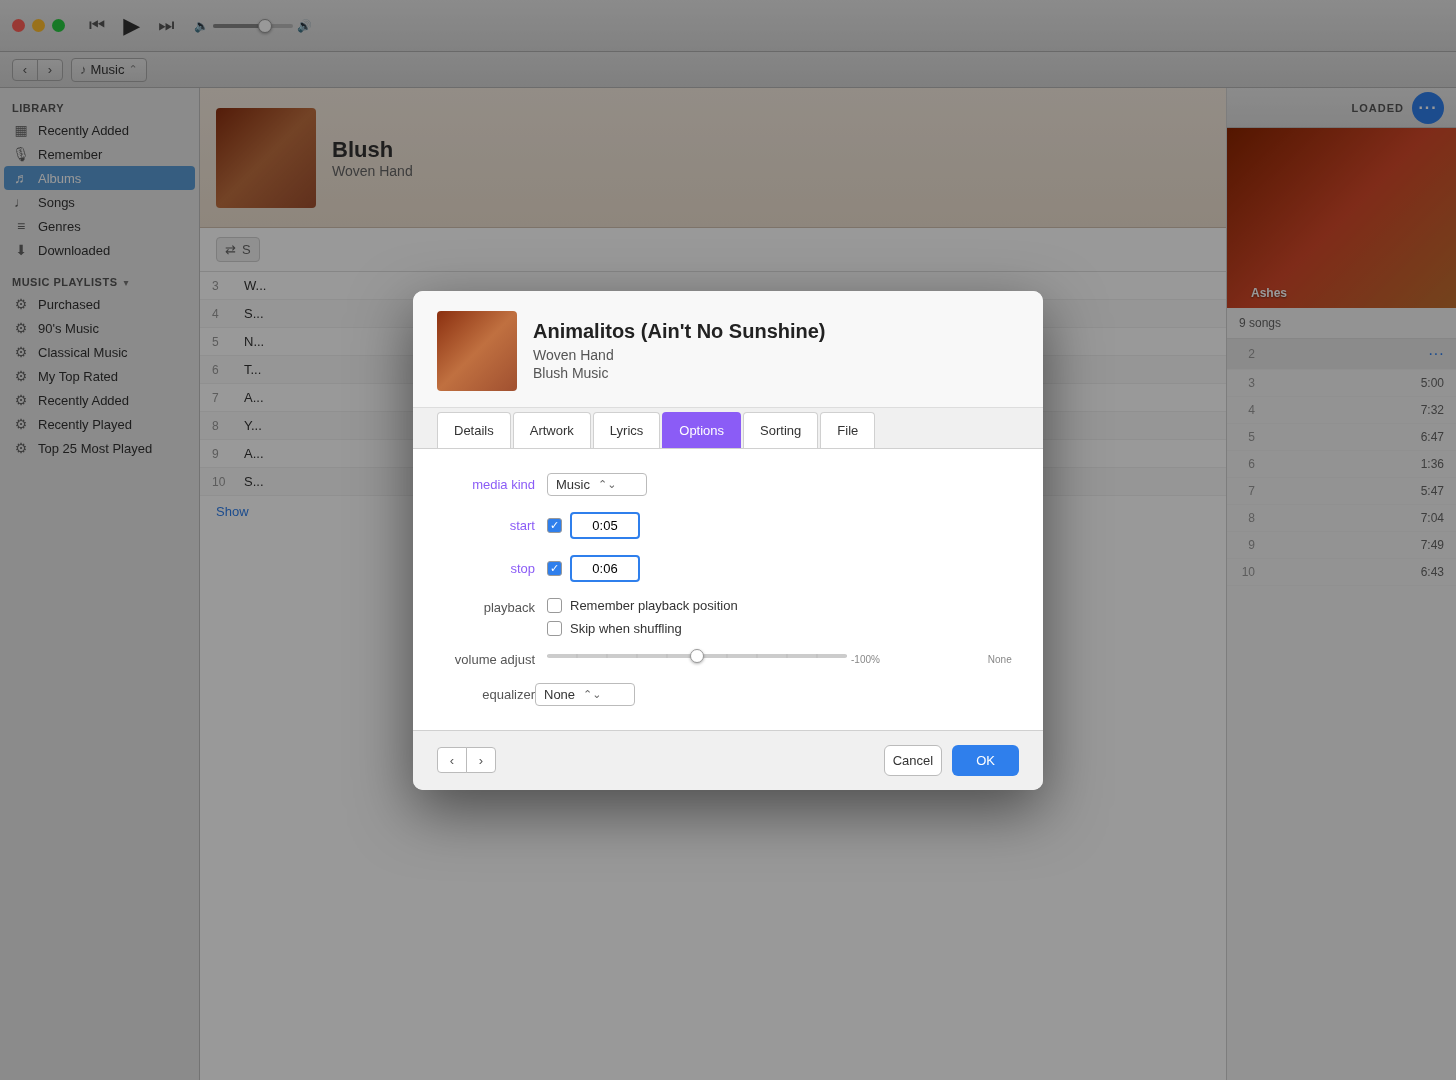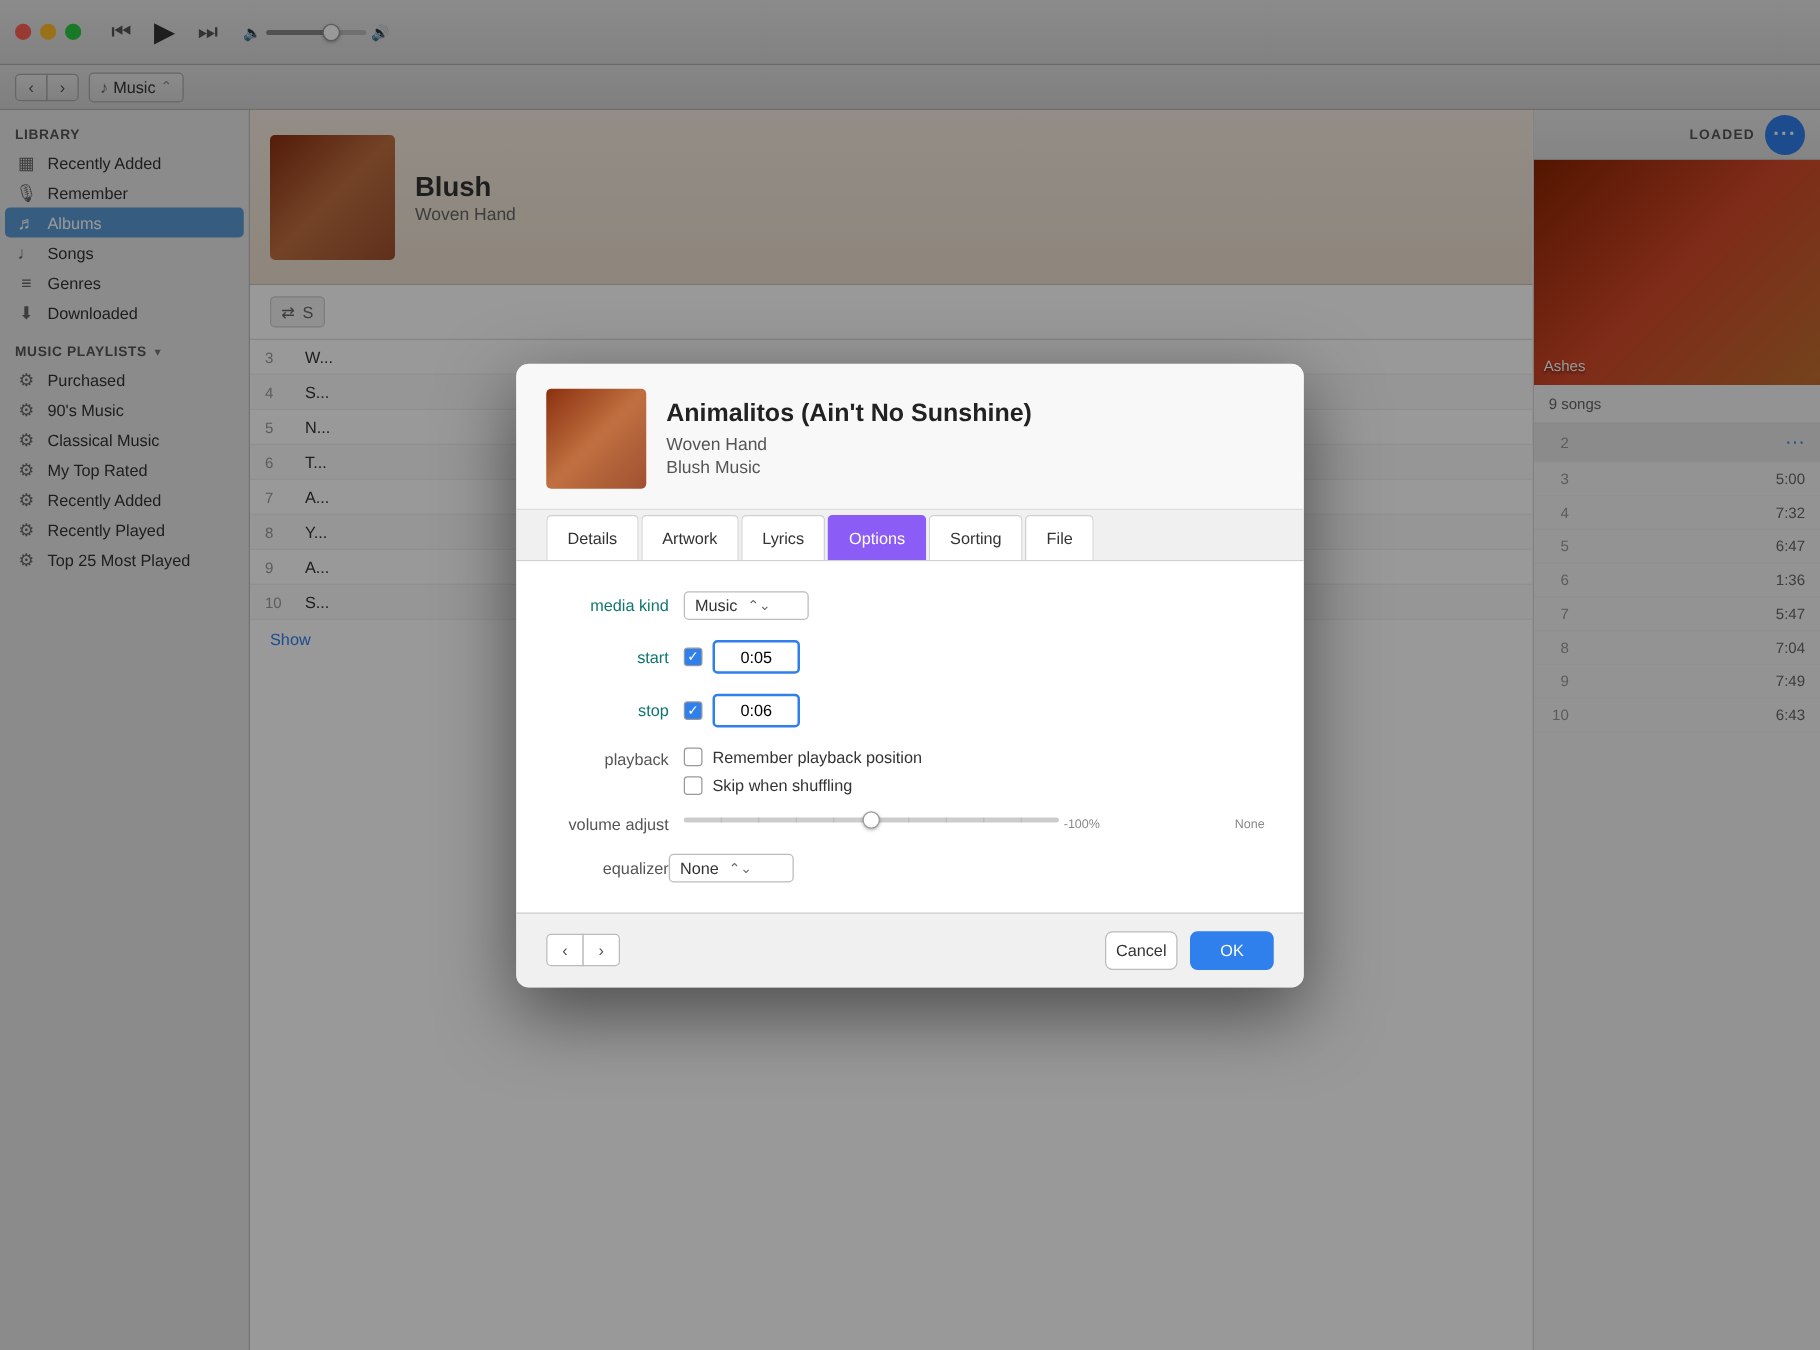--- a/index.html
+++ b/index.html
@@ -246,24 +246,24 @@
     .right-panel-thumb {
       width: 100%;
       height: 180px;
       background: linear-gradient(135deg, #8B2500, #D4492A, #c07030);
       position: relative;
       overflow: hidden;
     }
     .right-panel-album-title {
       position: absolute;
       bottom: 8px;
-      left: 8px;
+      left: 24px;
       color: white;
       font-size: 12px;
-      font-weight: 400;
+      font-weight: 700;
       text-shadow: 0 1px 2px rgba(0,0,0,0.5);
     }
 
     .song-list-header {
       display: flex;
       align-items: center;
       justify-content: space-between;
       padding: 8px 12px;
       border-bottom: 1px solid #e0e0e0;
     }
@@ -443,21 +443,21 @@
       background: white;
     }
     .modal-field-row {
       display: flex;
       align-items: center;
       margin-bottom: 16px;
       gap: 12px;
     }
     .modal-field-label {
       font-size: 13px;
-      color: #0f766e;
+      color: #8b5cf6;
       text-align: right;
       width: 90px;
       flex-shrink: 0;
     }
     .modal-select {
       display: flex;
       align-items: center;
       background: white;
       border: 1px solid #bbb;
       border-radius: 4px;

